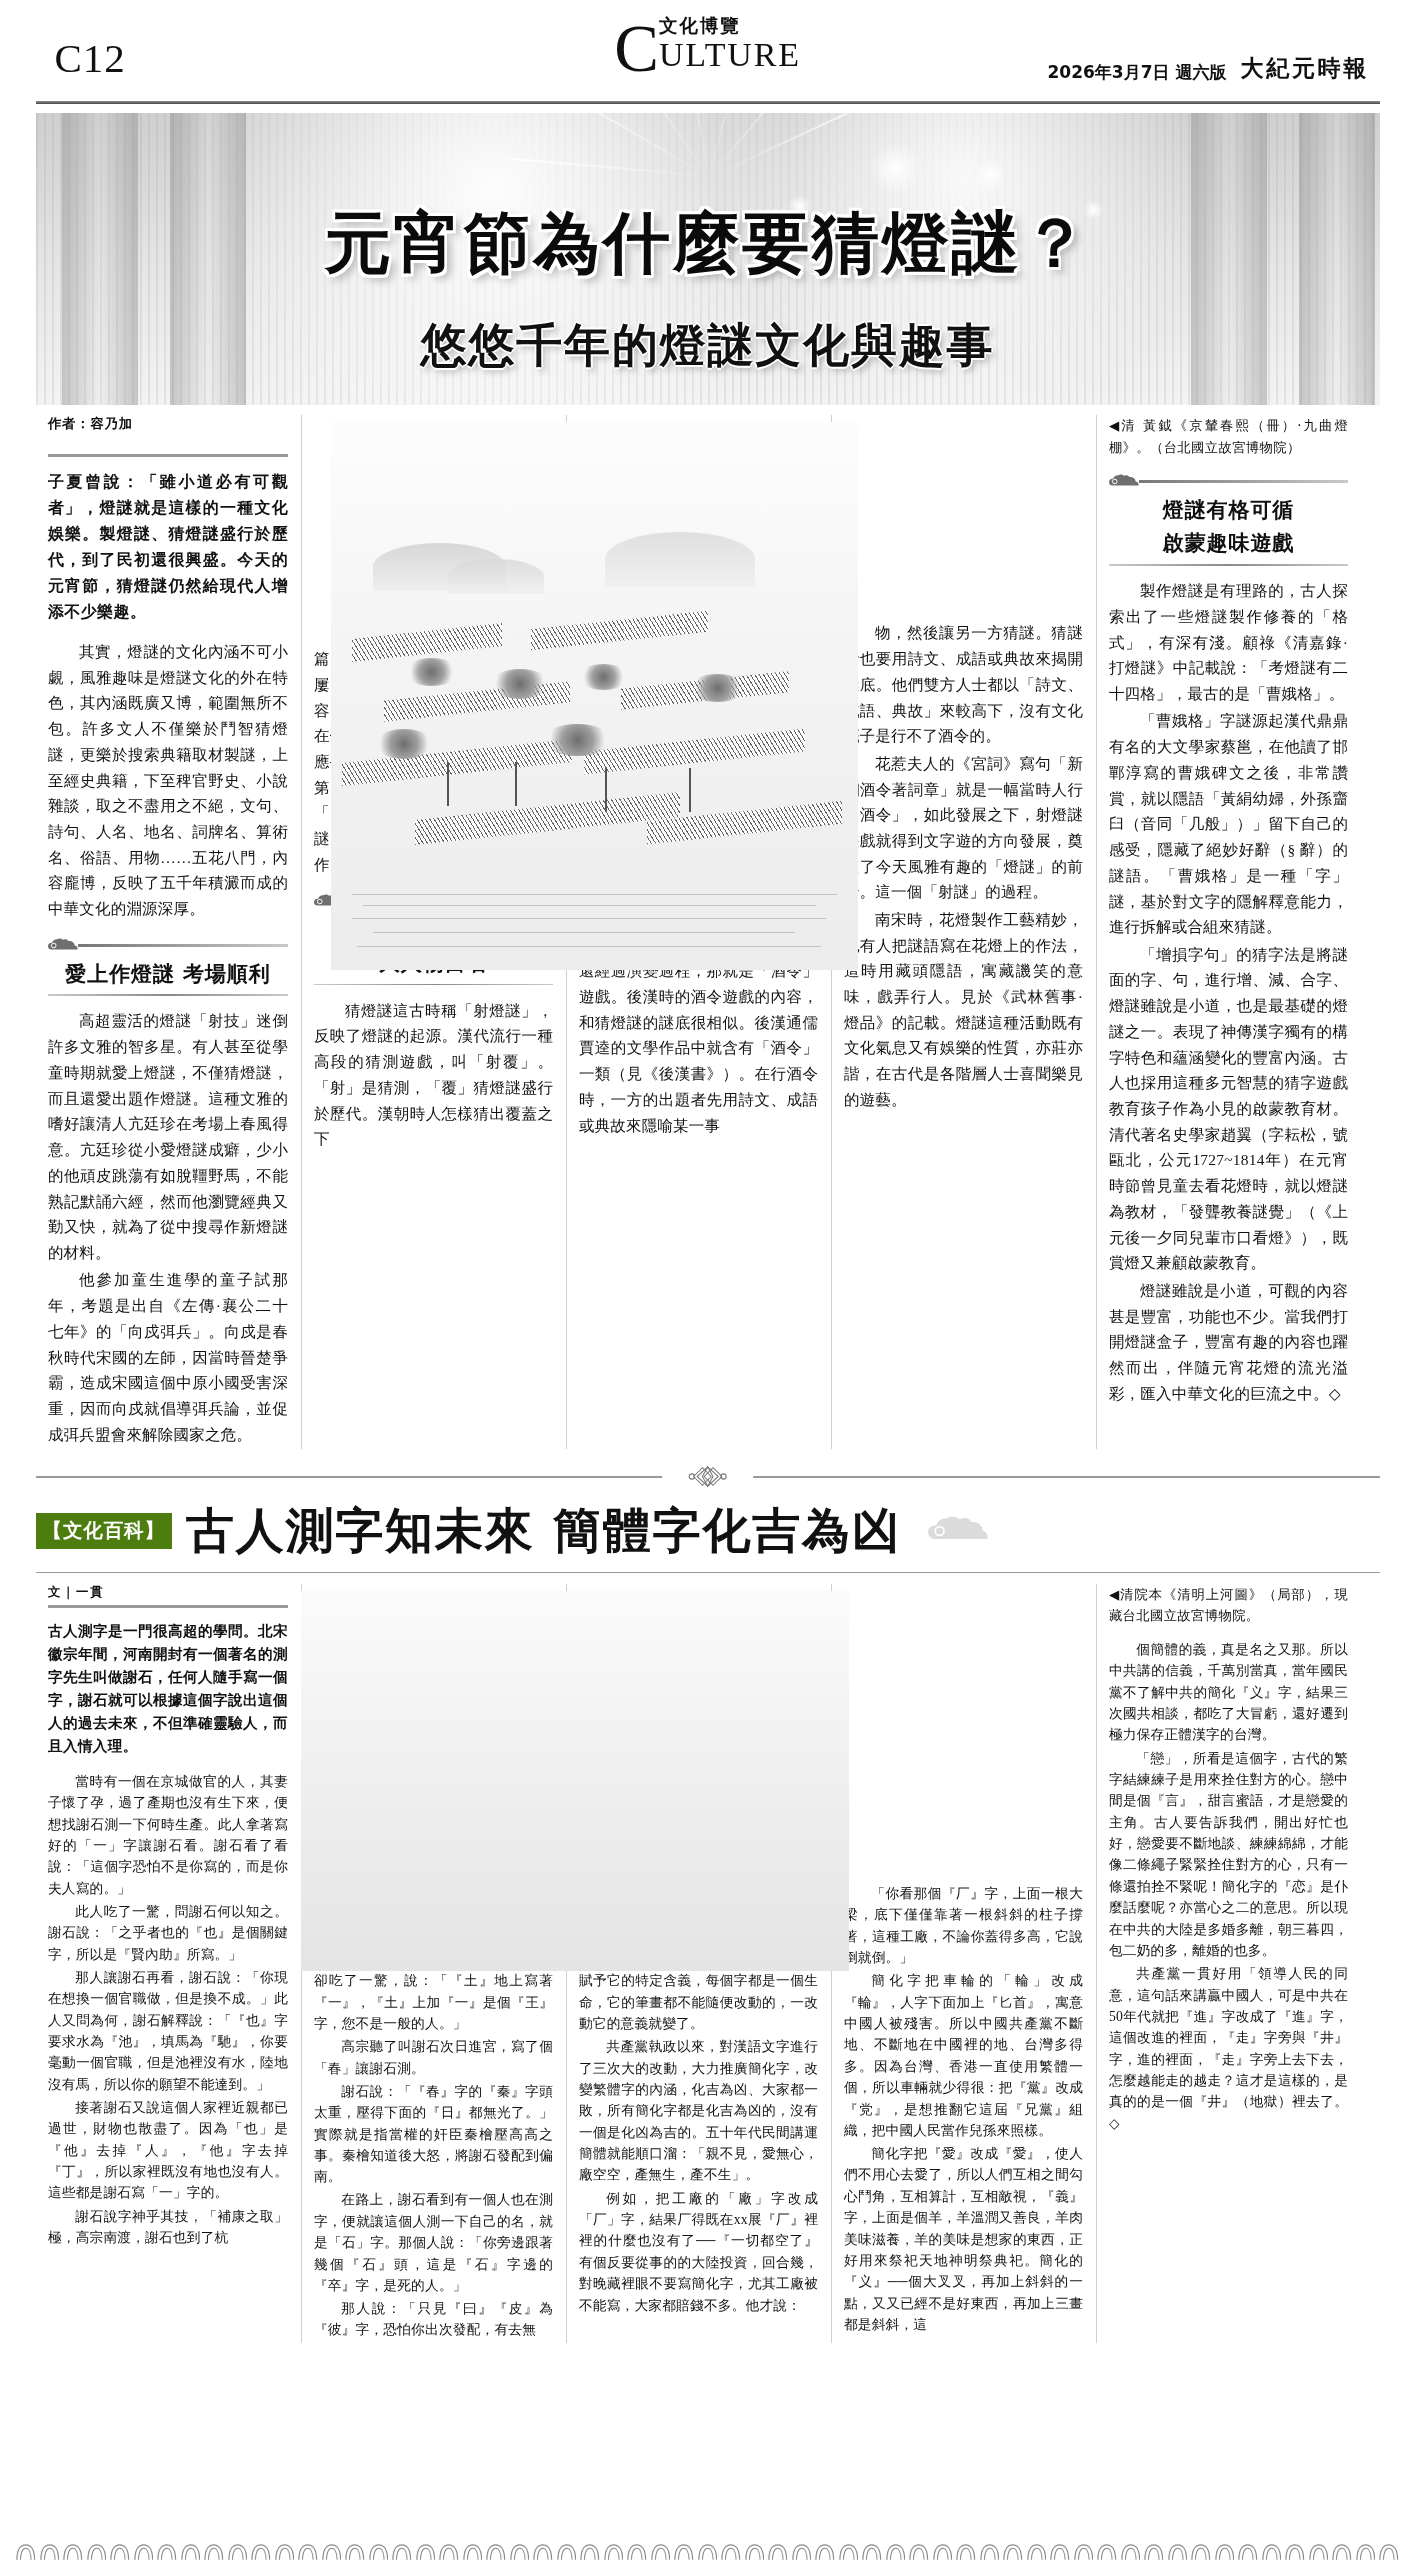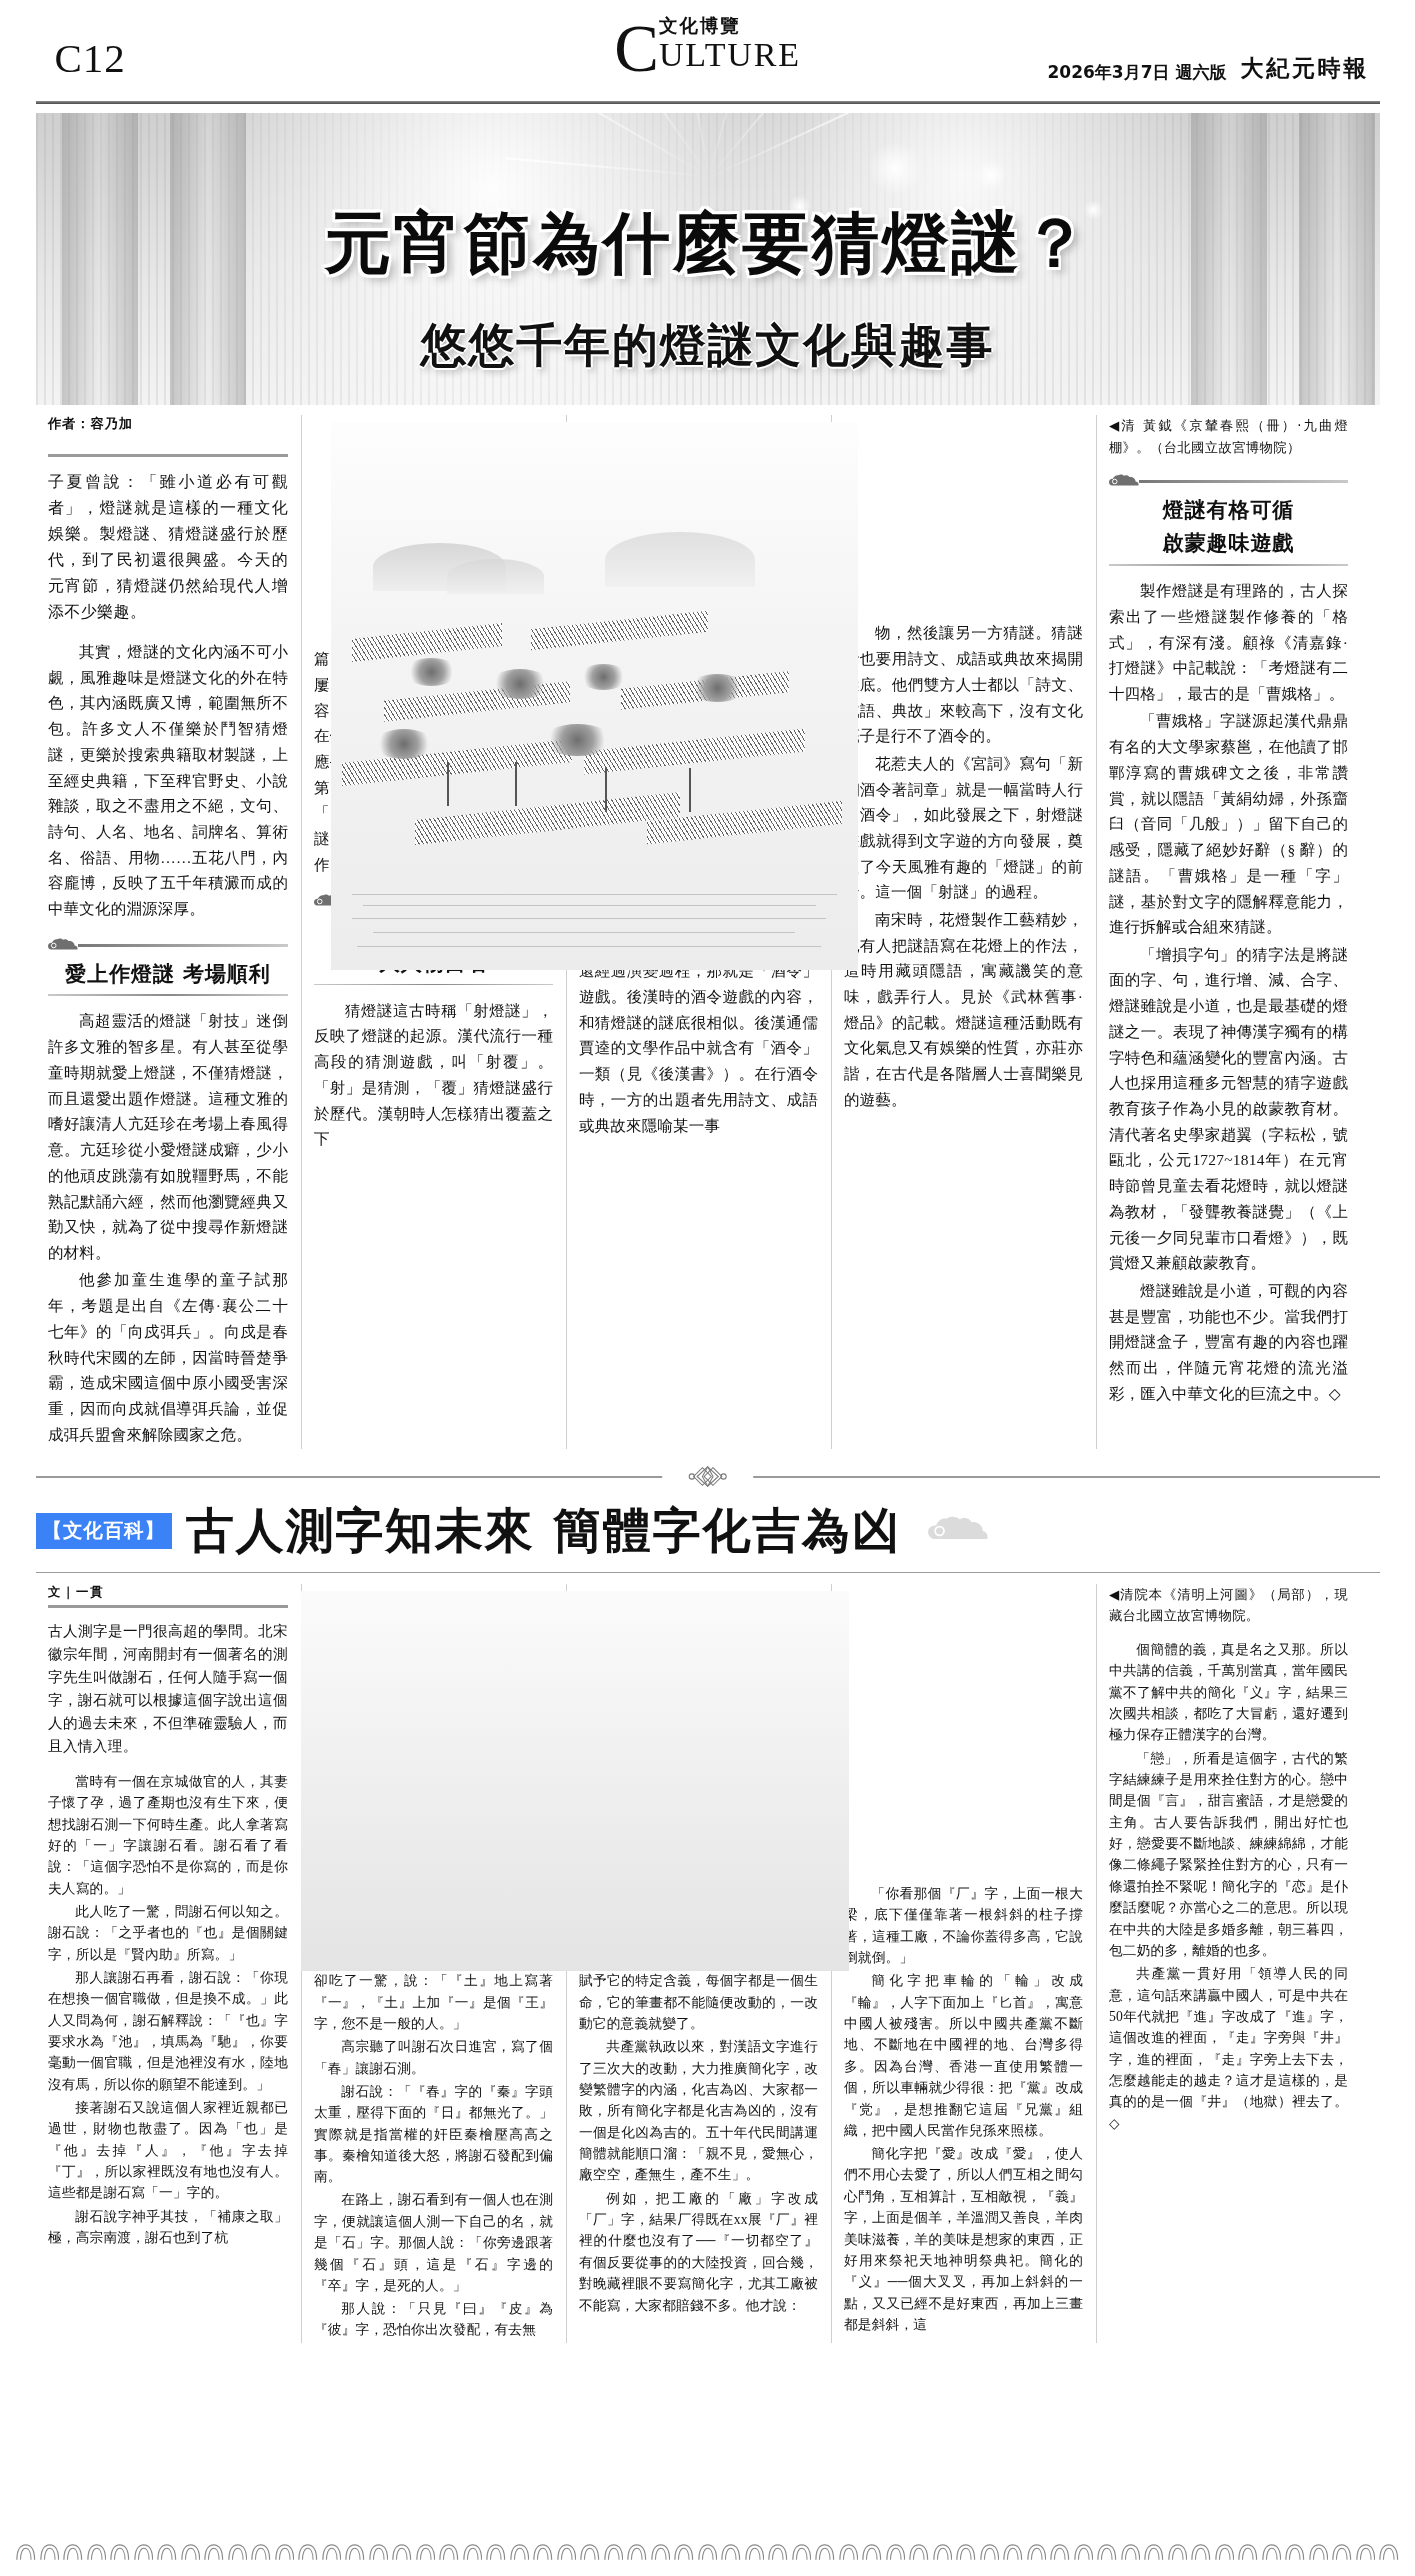--- a/index.html
+++ b/index.html
@@ -99,21 +99,21 @@
   .col + .col { border-left:0.9px solid #cfcfcf; }
 
   .byline {
     font-family:"DejaVu Sans","Liberation Sans",sans-serif;
     font-size:13.3px; font-weight:bold; letter-spacing:0.9px; padding-bottom:21px;
   }
   .byline-rule { height:2.7px; background:#9a9a9a; margin-bottom:12.4px; }
 
   .lead {
     font-family:"DejaVu Sans","Liberation Sans",sans-serif;
-    font-weight:normal; font-size:16px; line-height:1.62; text-align:justify;
+    font-weight:bold; font-size:16px; line-height:1.62; text-align:justify;
     text-justify:inter-ideograph; letter-spacing:0.4px; margin-bottom:14px;
   }
   p.t {
     font-family:"Liberation Serif","DejaVu Serif",serif;
     font-size:15.5px; line-height:1.66; text-align:justify;
     text-justify:inter-ideograph; text-indent:2em; margin:0 0 1.8px 0;
     letter-spacing:0.2px;
   }
   p.t.small { font-size:13.7px; line-height:1.56; }
 
@@ -164,21 +164,21 @@
 
   
   .art-div { margin:16px 16px 0 16px; position:relative; height:23px; }
   .art-div .ln { position:absolute; top:10.6px; left:0; right:0; height:1.8px; background:#9a9a9a; }
   .art-div .dia { position:absolute; top:0; left:50%; transform:translateX(-50%); background:#fff; padding:0 5.3px; }
 
   
   .article2 { margin:7px 16px 0 16px; }
   .a2-head { display:flex; align-items:center; gap:14px; padding:3.5px 0 8.8px 0; position:relative; }
   .tagbox {
-    background:#3b82f6; color:#fff; font-family:"DejaVu Sans","Liberation Sans",sans-serif;
+    background:#4d7c0f; color:#fff; font-family:"DejaVu Sans","Liberation Sans",sans-serif;
     font-weight:bold; font-size:19.5px; padding:4.4px 7px; letter-spacing:0.9px; white-space:nowrap;
   }
   .a2-title {
     font-family:"DejaVu Sans","Liberation Sans",sans-serif; font-weight:bold;
     font-size:48px; letter-spacing:1.8px; white-space:nowrap;
   }
   .a2-cloud { margin-left:12.4px; opacity:.55; }
   .a2-rule { height:1.8px; background:#9a9a9a; margin-bottom:10.6px; }
 
   .byline2 { font-family:"DejaVu Sans","Liberation Sans",sans-serif; font-size:12.4px; font-weight:bold; letter-spacing:1.8px; padding-bottom:4.4px;}

